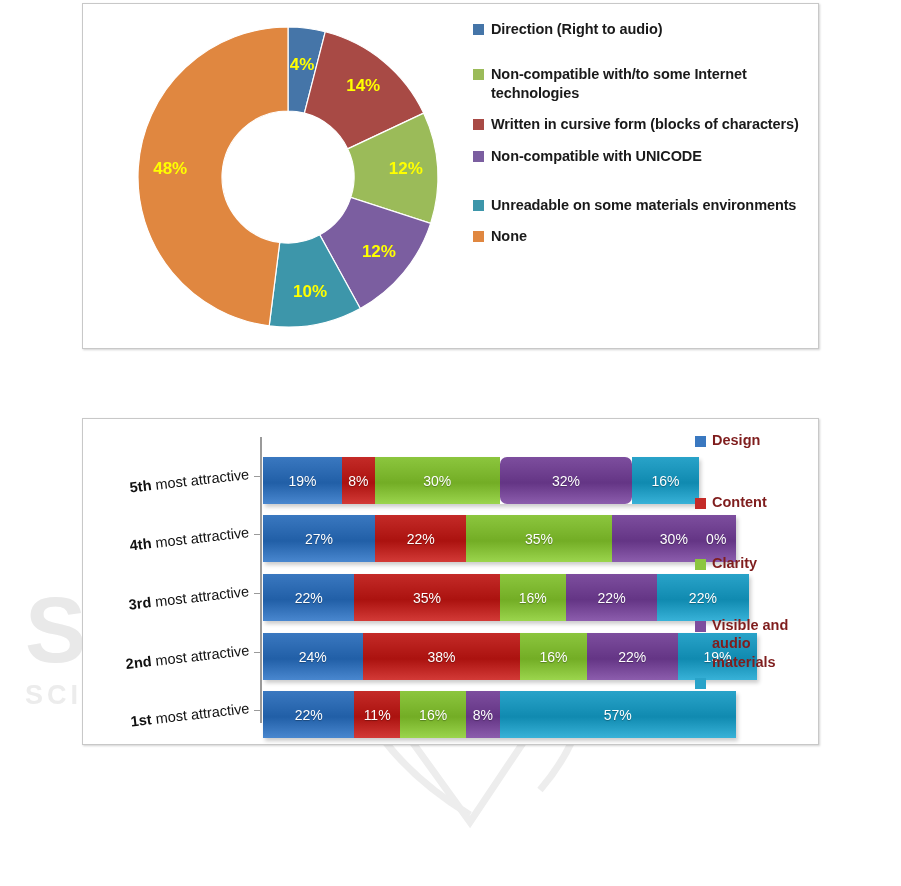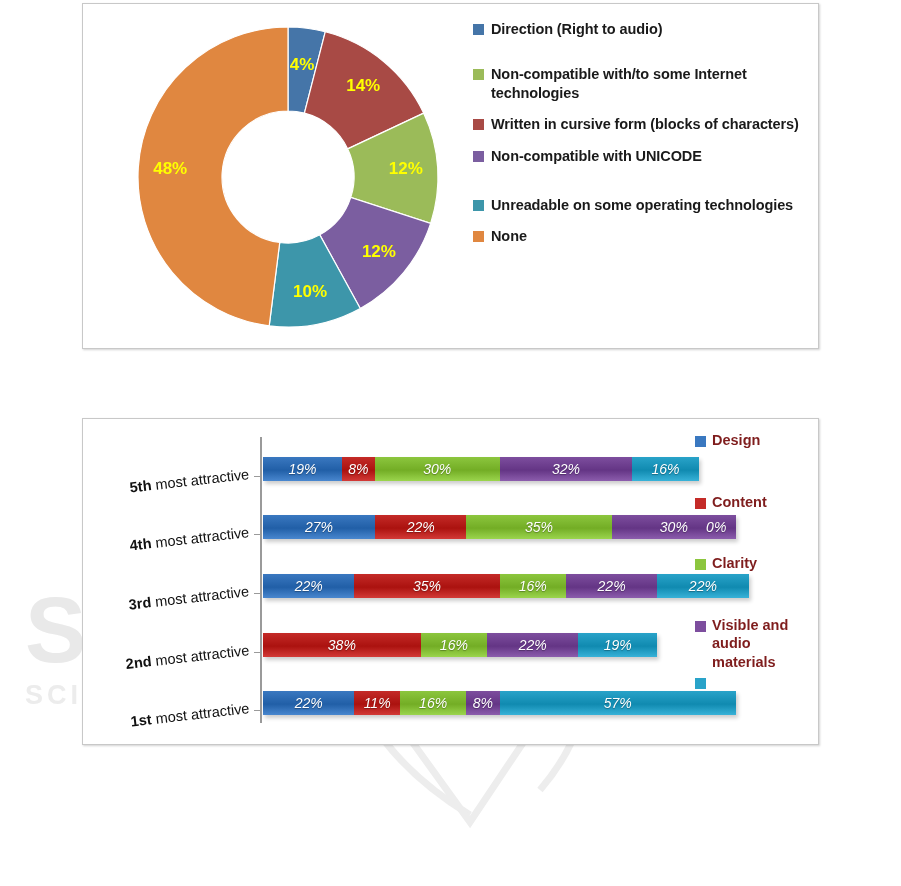--- a/index.html
+++ b/index.html
@@ -57,21 +57,21 @@
     letter-spacing:-0.1px;
   }
 
   
   #bar-chart{left:82px;top:418px;width:735px;height:325px;}
   #bar-plot{position:absolute;left:178px;top:14px;width:400px;height:295px;}
   #axis-line{
     position:absolute;left:177px;top:18px;width:2px;height:286px;
     background:#9a9a9a;z-index:3;
   }
-  .bar-row{position:absolute;height:24px;display:flex;font-style:italic;}
+  .bar-row{position:absolute;height:47px;display:flex;}
   .bar-seg{
     height:100%;display:flex;align-items:center;justify-content:center;
     color:#ffffff;font-size:14px;font-weight:normal;
     box-sizing:border-box;overflow:hidden;white-space:nowrap;
     text-shadow:0 1px 1px rgba(0,0,0,.30);
   }
   .bar-row{box-shadow:2px 3px 4px rgba(0,0,0,.20);}
   .tick{
     position:absolute;left:-7px;width:7px;height:1px;background:#9a9a9a;
   }
@@ -143,39 +143,39 @@
     <div class="legend-row" style="margin-bottom:12px;">
       <span class="legend-swatch" style="background:#A84A45;"></span>
       <span class="legend-text">Written in cursive form (blocks of characters)</span>
     </div>
     <div class="legend-row" style="margin-bottom:30px;">
       <span class="legend-swatch" style="background:#7B5EA0;"></span>
       <span class="legend-text">Non-compatible with UNICODE</span>
     </div>
     <div class="legend-row" style="margin-bottom:12px;">
       <span class="legend-swatch" style="background:#3D96AA;"></span>
-      <span class="legend-text">Unreadable on some operating technologies</span>
+      <span class="legend-text">Unreadable on some materials environments</span>
     </div>
     <div class="legend-row">
       <span class="legend-swatch" style="background:#E08740;"></span>
       <span class="legend-text">None</span>
     </div>
   </div>
 </div>
 
 <div class="chart-frame" id="bar-chart">
   <div id="axis-line"></div>
   <div id="bar-plot">
       <div class="tick" style="top: 43px;"></div>
       <div class="cat-label" style="top: 33px; right: 412px;"><span class="ord">5th</span><span class="rest"> most attractive</span></div>
       <div class="bar-row" style="top: 24px; left: 2px;">
         <div class="bar-seg" style="width: 78.85px; background: linear-gradient(rgb(58, 120, 192) 0%, rgb(33, 95, 167) 55%, rgb(73, 135, 207) 100%);">19%</div>
         <div class="bar-seg" style="width: 33.2px; background: linear-gradient(rgb(196, 43, 40) 0%, rgb(171, 18, 15) 55%, rgb(211, 58, 55) 100%);">8%</div>
         <div class="bar-seg" style="width: 124.5px; background: linear-gradient(rgb(140, 198, 62) 0%, rgb(115, 173, 37) 55%, rgb(155, 213, 77) 100%);">30%</div>
-        <div class="bar-seg" style="width: 132.8px; background: linear-gradient(rgb(125, 78, 158) 0%, rgb(100, 53, 133) 55%, rgb(140, 93, 173) 100%);">32%</div>
+        <div class="bar-seg" style="width: 132.8px; background: linear-gradient(rgb(125, 78, 158) 0%, rgb(100, 53, 133) 55%, rgb(140, 93, 173) 100%); border-radius: 7px;">32%</div>
         <div class="bar-seg" style="width: 66.4px; background: linear-gradient(rgb(41, 163, 201) 0%, rgb(16, 138, 176) 55%, rgb(56, 178, 216) 100%);">16%</div>
       </div>
       <div class="tick" style="top: 101px;"></div>
       <div class="cat-label" style="top: 91px; right: 412px;"><span class="ord">4th</span><span class="rest"> most attractive</span></div>
       <div class="bar-row" style="top: 82px; left: 2px;">
         <div class="bar-seg" style="width: 112.05px; background: linear-gradient(rgb(58, 120, 192) 0%, rgb(33, 95, 167) 55%, rgb(73, 135, 207) 100%);">27%</div>
         <div class="bar-seg" style="width: 91.3px; background: linear-gradient(rgb(196, 43, 40) 0%, rgb(171, 18, 15) 55%, rgb(211, 58, 55) 100%);">22%</div>
         <div class="bar-seg" style="width: 145.25px; background: linear-gradient(rgb(140, 198, 62) 0%, rgb(115, 173, 37) 55%, rgb(155, 213, 77) 100%);">35%</div>
         <div class="bar-seg" style="width: 124.5px; background: linear-gradient(rgb(125, 78, 158) 0%, rgb(100, 53, 133) 55%, rgb(140, 93, 173) 100%);">30%</div>
         <div class="bar-seg" style="width: 0px; overflow: visible; position: relative;">
@@ -187,20 +187,21 @@
       <div class="bar-row" style="top: 141px; left: 2px;">
         <div class="bar-seg" style="width: 91.3px; background: linear-gradient(rgb(58, 120, 192) 0%, rgb(33, 95, 167) 55%, rgb(73, 135, 207) 100%);">22%</div>
         <div class="bar-seg" style="width: 145.25px; background: linear-gradient(rgb(196, 43, 40) 0%, rgb(171, 18, 15) 55%, rgb(211, 58, 55) 100%);">35%</div>
         <div class="bar-seg" style="width: 66.4px; background: linear-gradient(rgb(140, 198, 62) 0%, rgb(115, 173, 37) 55%, rgb(155, 213, 77) 100%);">16%</div>
         <div class="bar-seg" style="width: 91.3px; background: linear-gradient(rgb(125, 78, 158) 0%, rgb(100, 53, 133) 55%, rgb(140, 93, 173) 100%);">22%</div>
         <div class="bar-seg" style="width: 91.3px; background: linear-gradient(rgb(41, 163, 201) 0%, rgb(16, 138, 176) 55%, rgb(56, 178, 216) 100%);">22%</div>
       </div>
       <div class="tick" style="top: 219px;"></div>
       <div class="cat-label" style="top: 209px; right: 412px;"><span class="ord">2nd</span><span class="rest"> most attractive</span></div>
       <div class="bar-row" style="top: 200px; left: 2px;">
+        <div class="bar-seg" style="width: 99.6px; background: linear-gradient(rgb(58, 120, 192) 0%, rgb(33, 95, 167) 55%, rgb(73, 135, 207) 100%);">24%</div>
         <div class="bar-seg" style="width: 157.7px; background: linear-gradient(rgb(196, 43, 40) 0%, rgb(171, 18, 15) 55%, rgb(211, 58, 55) 100%);">38%</div>
         <div class="bar-seg" style="width: 66.4px; background: linear-gradient(rgb(140, 198, 62) 0%, rgb(115, 173, 37) 55%, rgb(155, 213, 77) 100%);">16%</div>
         <div class="bar-seg" style="width: 91.3px; background: linear-gradient(rgb(125, 78, 158) 0%, rgb(100, 53, 133) 55%, rgb(140, 93, 173) 100%);">22%</div>
         <div class="bar-seg" style="width: 78.85px; background: linear-gradient(rgb(41, 163, 201) 0%, rgb(16, 138, 176) 55%, rgb(56, 178, 216) 100%);">19%</div>
       </div>
       <div class="tick" style="top: 277px;"></div>
       <div class="cat-label" style="top: 267px; right: 412px;"><span class="ord">1st</span><span class="rest"> most attractive</span></div>
       <div class="bar-row" style="top: 258px; left: 2px;">
         <div class="bar-seg" style="width: 91.3px; background: linear-gradient(rgb(58, 120, 192) 0%, rgb(33, 95, 167) 55%, rgb(73, 135, 207) 100%);">22%</div>
         <div class="bar-seg" style="width: 45.65px; background: linear-gradient(rgb(196, 43, 40) 0%, rgb(171, 18, 15) 55%, rgb(211, 58, 55) 100%);">11%</div>

